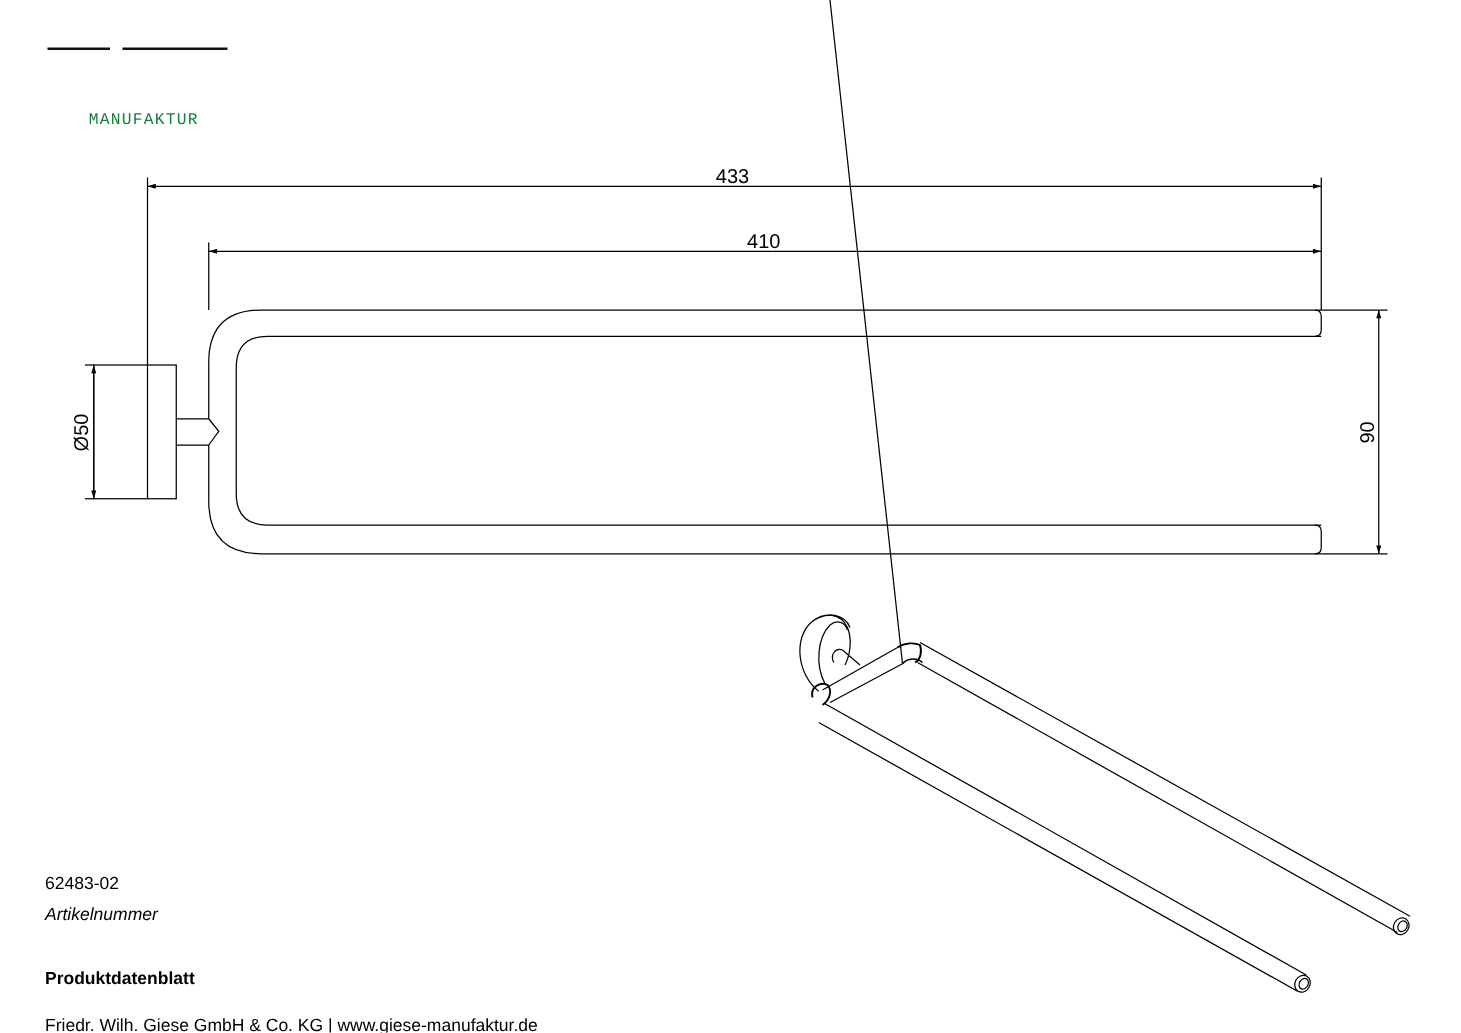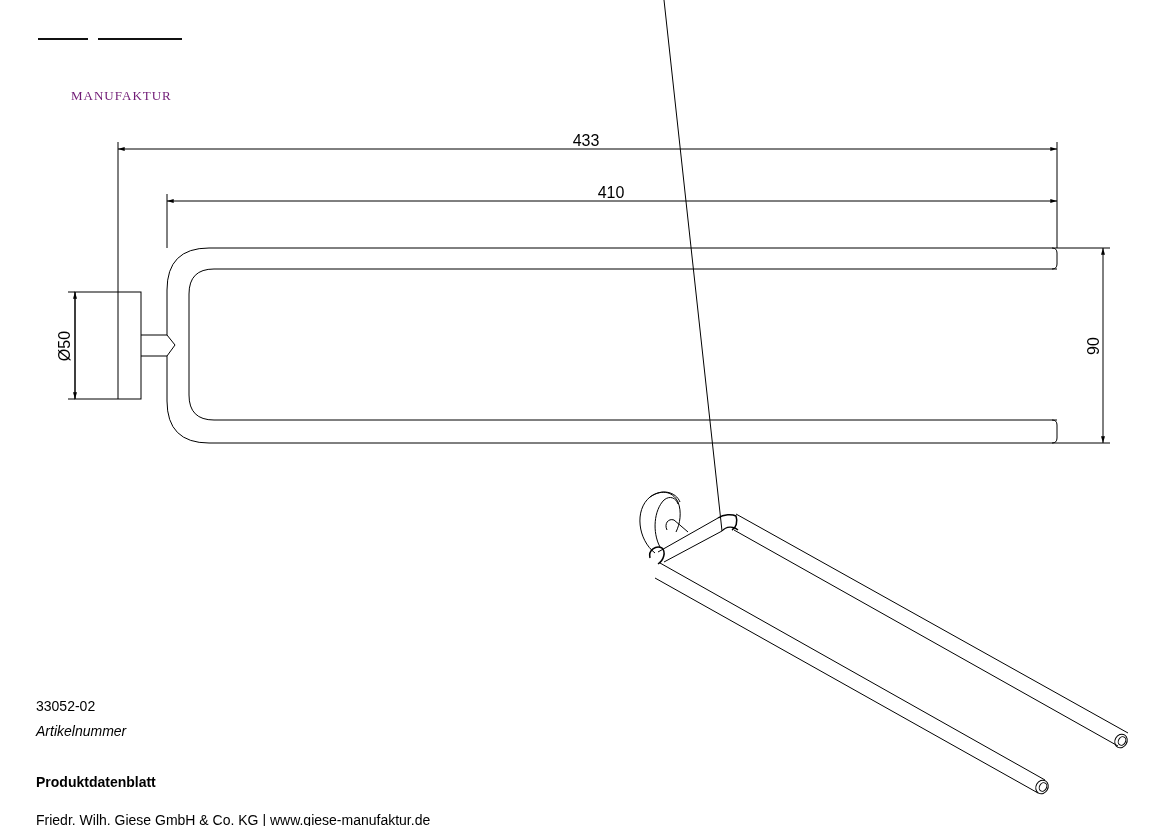--- a/index.html
+++ b/index.html
@@ -2,22 +2,22 @@
 <html><head>
 <meta charset="utf-8">
 <style>
   html, body { margin: 0; padding: 0; background: #ffffff; }
   body { width: 1169px; height: 826px; position: relative; overflow: hidden;
          font-family: "Liberation Sans", sans-serif; color: #000; }
   .logo { position: absolute; left: 36px; top: 34px; width: 150px; height: 70px; }
   .logo-rule { position: absolute; top: 4px; height: 2px; background: #111; }
   .logo-word { position: absolute; left: 0; top: 0; font-family: "Liberation Serif", "DejaVu Serif", serif;
                font-size: 60px; line-height: 60px; letter-spacing: 1px; color: #111; }
-  .logo-sub { position: absolute; left: 35px; top: 54px; font-family: Liberation Serif, serif;
-              font-size: 13px; letter-spacing: 1px; color: #701a75; }
+  .logo-sub { position: absolute; left: 35px; top: 54px; font-family: Liberation Mono, monospace;
+              font-size: 13px; letter-spacing: 1px; color: #15803d; }
   svg.drawing { position: absolute; left: 0; top: 0; }
   .dimtext { font-family: "Liberation Sans", sans-serif; font-size: 16px; fill: #000; }
   .footer { position: absolute; left: 36px; font-size: 14px; line-height: 16px; }
   .footer.article { top: 698px; }
   .footer.label { top: 723px; font-style: italic; }
   .footer.title { top: 762px; font-weight: bold; margin-top: 12px; }
   .footer.company { top: 812px; }
 </style>
 </head>
 <body>
@@ -99,16 +99,16 @@
     <line x1="660" y1="563" x2="1045" y2="780"></line>
     <line x1="655" y1="578" x2="1038" y2="793"></line>
 
     <ellipse cx="1121" cy="741" rx="6" ry="7" transform="rotate(30 1121 741)"></ellipse>
     <ellipse cx="1122" cy="741" rx="3.5" ry="4.5" transform="rotate(30 1122 741)"></ellipse>
     <ellipse cx="1042" cy="787" rx="6" ry="7" transform="rotate(30 1042 787)"></ellipse>
     <ellipse cx="1043" cy="787" rx="3.5" ry="4.5" transform="rotate(30 1043 787)"></ellipse>
   </g>
 </svg>
 
-<div class="footer article">33052-02</div>
+<div class="footer article">62483-02</div>
 <div class="footer label">Artikelnummer</div>
 <div class="footer title">Produktdatenblatt</div>
 <div class="footer company">Friedr. Wilh. Giese GmbH &amp; Co. KG | www.giese-manufaktur.de</div>
 
 </body></html>

